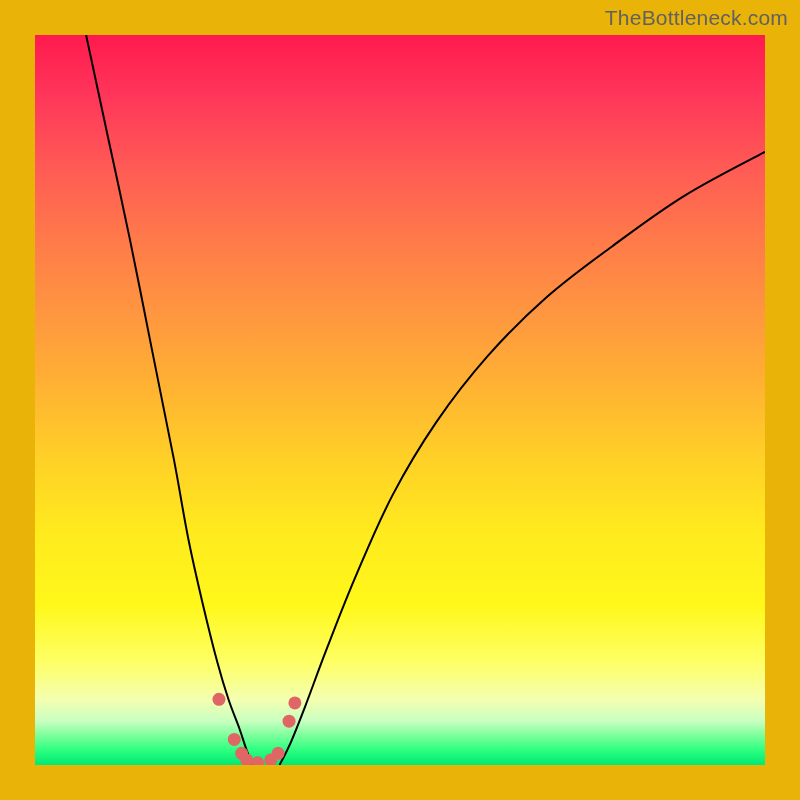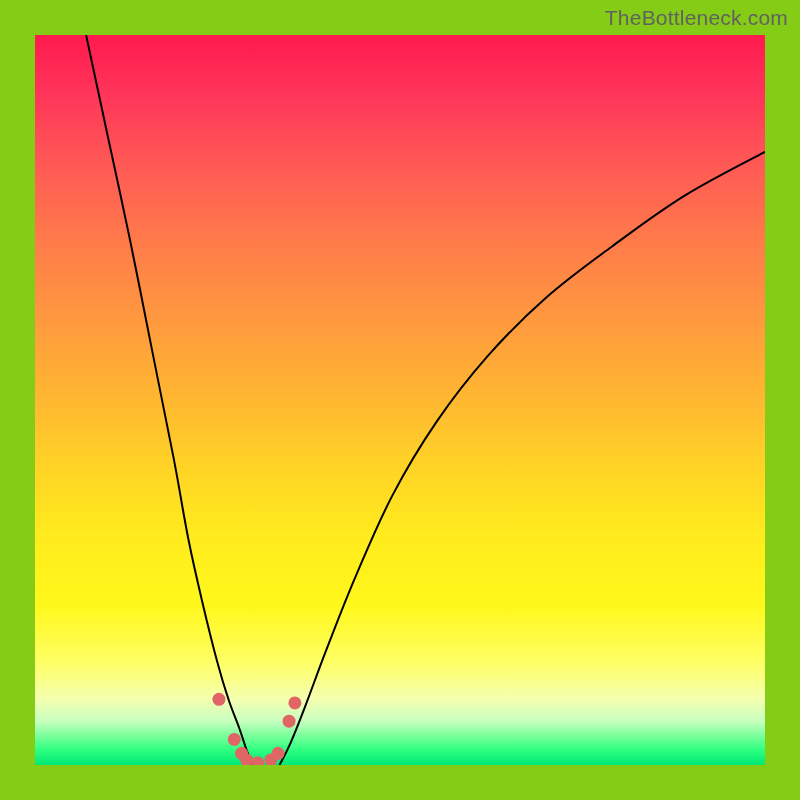--- a/index.html
+++ b/index.html
@@ -10,21 +10,21 @@
     overflow: hidden;
     background: #000;
     font-family: Arial, Helvetica, sans-serif;
   }
   .frame {
     position: absolute;
     top: 0;
     left: 0;
     width: 800px;
     height: 800px;
-    background: #84cc16;
+    background: #eab308;
   }
   .plot-area {
     position: absolute;
     top: 35px;
     left: 35px;
     width: 730px;
     height: 730px;
     background: linear-gradient(to bottom,
       #ff1a4d 0%,
       #ff355a 8%,

